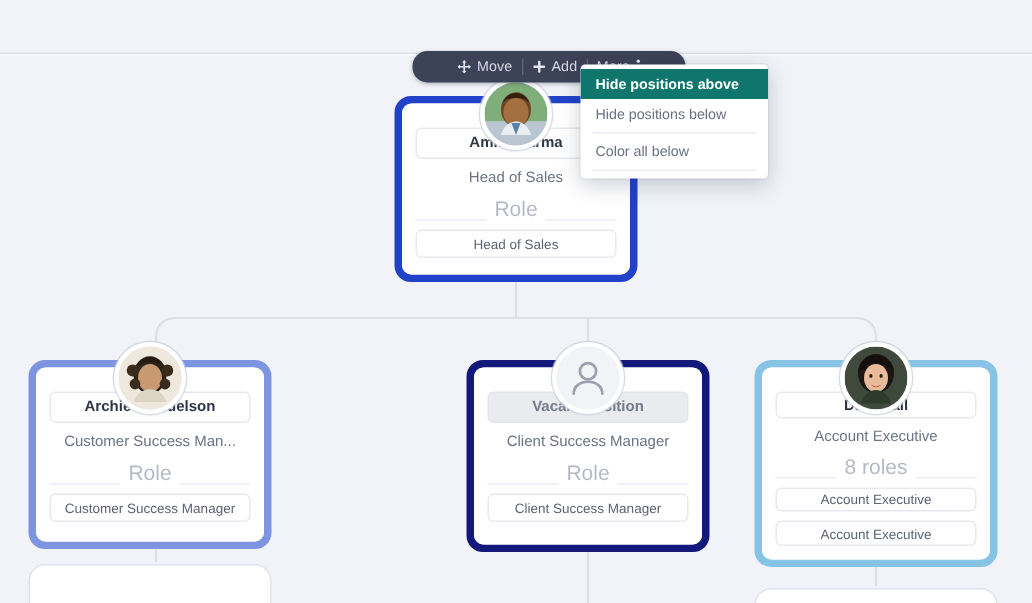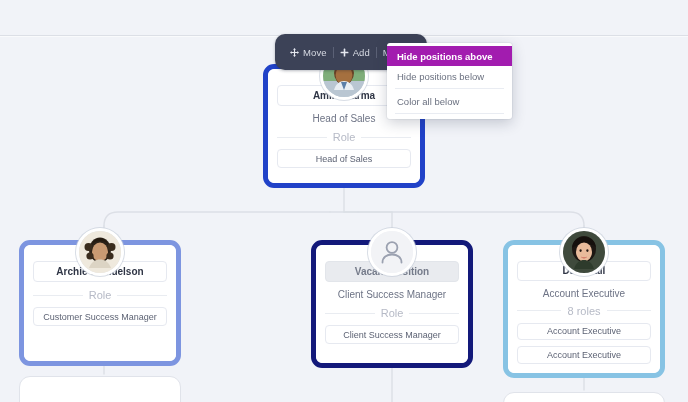--- a/index.html
+++ b/index.html
@@ -15,44 +15,44 @@
   
   .header-strip{position:absolute;left:0;top:0;width:688px;height:35px;background:#f1f3f8;}
   .header-rule{position:absolute;left:0;top:35px;width:688px;height:1px;background:#dcdfe6;}
   .header-rule2{position:absolute;left:0;top:36px;width:688px;height:1px;background:#ffffff;opacity:.55;}
 
   
   #links{position:absolute;left:0;top:0;width:688px;height:402px;pointer-events:none;}
 
   
   .toolbar{
-    position:absolute;left:275px;top:34px;height:36px;
+    position:absolute;left:275px;top:34px;height:21px;
     background:#3c4257;border-radius:10px;
     display:flex;align-items:center;
-    padding:0 9px;color:#d7dae3;font-size:9.5px;
+    padding:0 24px;color:#d7dae3;font-size:9.5px;
     box-shadow:0 1px 3px rgba(20,25,45,.3);
     z-index:40;
   }
   .tb-item{display:flex;align-items:center;gap:4px;padding:0 6px;height:19px;cursor:pointer;white-space:nowrap;}
   .tb-sep{width:1px;height:11px;background:#5b6176;}
   .tb-ico{display:flex;align-items:center;justify-content:center;}
   .tb-label{letter-spacing:.1px;}
 
   
   .menu{
     position:absolute;left:387px;top:43px;width:125px;
     background:#ffffff;border-radius:3px;
     box-shadow:0 4px 14px rgba(30,40,70,.22),0 0 0 1px rgba(40,50,80,.05);
     padding:3px 0;z-index:60;overflow:hidden;
   }
   .menu-item{
     height:20px;display:flex;align-items:center;
     padding:0 10px;font-size:9.5px;color:#6b7180;white-space:nowrap;cursor:pointer;
   }
-  .menu-item.hl{background:#a21caf;color:#ffffff;font-weight:bold;}
+  .menu-item.hl{background:#0f766e;color:#ffffff;font-weight:bold;}
   .menu-item.danger{color:#c0392b;font-weight:bold;}
   .menu-div{height:1px;background:#e9ecf2;margin:2px 8px;}
 
   
   .node{position:absolute;border-radius:11px;box-sizing:border-box;background:#ffffff;z-index:20;}
   .node .inner{
     position:absolute;inset:0;background:#ffffff;border-radius:7px;
     display:flex;flex-direction:column;align-items:center;
     padding:16px 9px 9px;box-sizing:border-box;
   }
@@ -67,22 +67,22 @@
     width:100%;height:21px;border:1px solid #e6e9f0;border-radius:4px;
     display:flex;align-items:center;justify-content:center;
     font-size:10px;font-weight:bold;color:#2f3545;box-sizing:border-box;
   }
   .name-chip.vacant{background:#e9ebef;border-color:#e2e5ea;color:#757b8a;}
   .title-line{
     margin-top:7px;font-size:10px;color:#6d7385;text-align:center;
     width:100%;white-space:nowrap;overflow:hidden;text-overflow:ellipsis;
   }
   .role-div{
-    margin-top:7px;width:100%;display:flex;align-items:center;gap:6px;
-    font-size:11px;color:#b6bac6;
+    margin-top:7px;width:100%;display:flex;align-items:flex-end;gap:6px;
+    font-size:14px;color:#b6bac6;
   }
   .role-div:before,.role-div:after{content:"";flex:1;height:1px;background:#e9ecf1;}
   .role-chip{
     margin-top:6px;width:100%;height:19px;border:1px solid #e6e9f0;border-radius:4px;
     display:flex;align-items:center;justify-content:center;
     font-size:9px;color:#5d6374;box-sizing:border-box;
   }
 
   
   .stub{position:absolute;border-radius:11px;box-sizing:border-box;z-index:10;background:#ffffff;}
@@ -193,20 +193,21 @@
         <circle cx="9.5" cy="16" r="4" fill="#3a2c1d"></circle>
         <circle cx="32.5" cy="16" r="4" fill="#3a2c1d"></circle>
         <circle cx="11" cy="25" r="3.6" fill="#3a2c1d"></circle>
         <circle cx="31" cy="25" r="3.6" fill="#3a2c1d"></circle>
         <path d="M13 13c3-4 13-4 16 0 0 0-2-6-8-6s-8 6-8 6z" fill="#241a10"></path>
         <path d="M10 37c2-6 6.5-8.5 11-8.5S30 31 32 37z" fill="#dcd4c4"></path>
       </svg>
     </div>
     <div class="inner">
       <div class="name-chip">Archie Samuelson</div>
+      <div class="title-line">Customer Success Man...</div>
       <div class="role-div">
         <span>Role</span>
       </div>
       <div class="role-chip">Customer Success Manager</div>
     </div>
   </div>
 
   <div class="node" style="left:311px;top:240px;width:162px;height:128px;border:5px solid #13197a;">
     <div class="avatar" style="background:#f2f3f6;">
       <svg viewBox="0 0 42 42">

